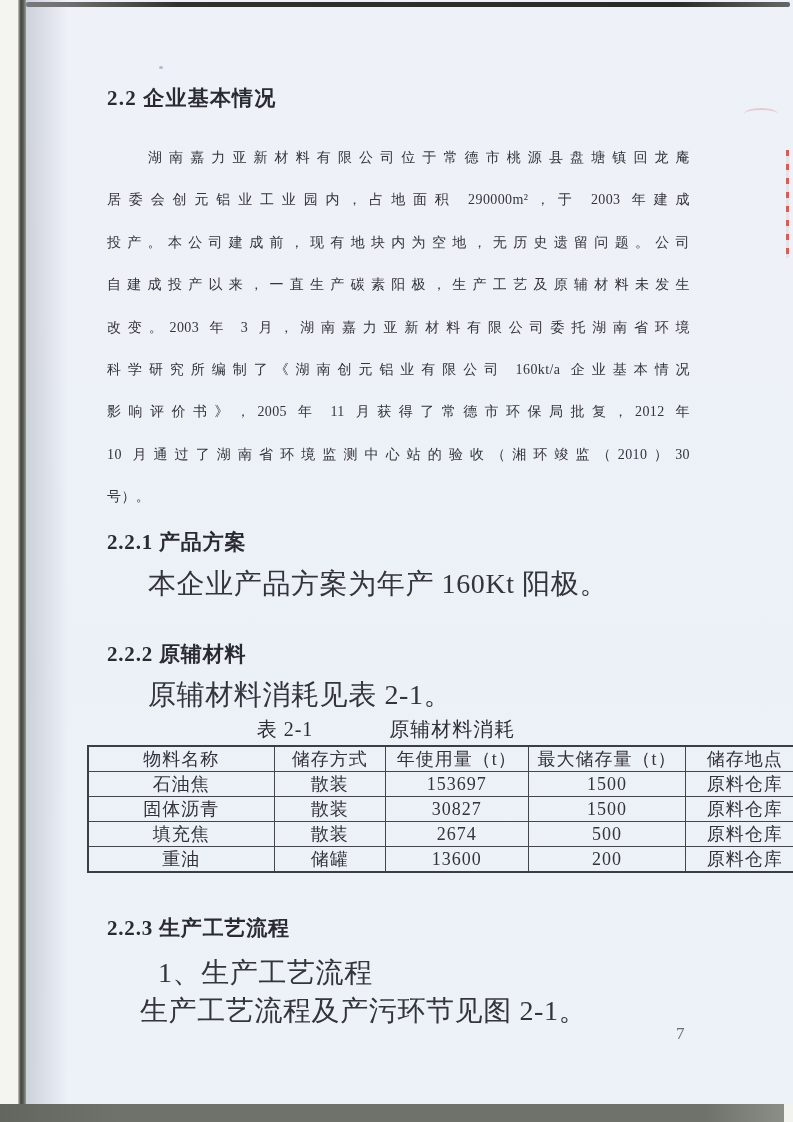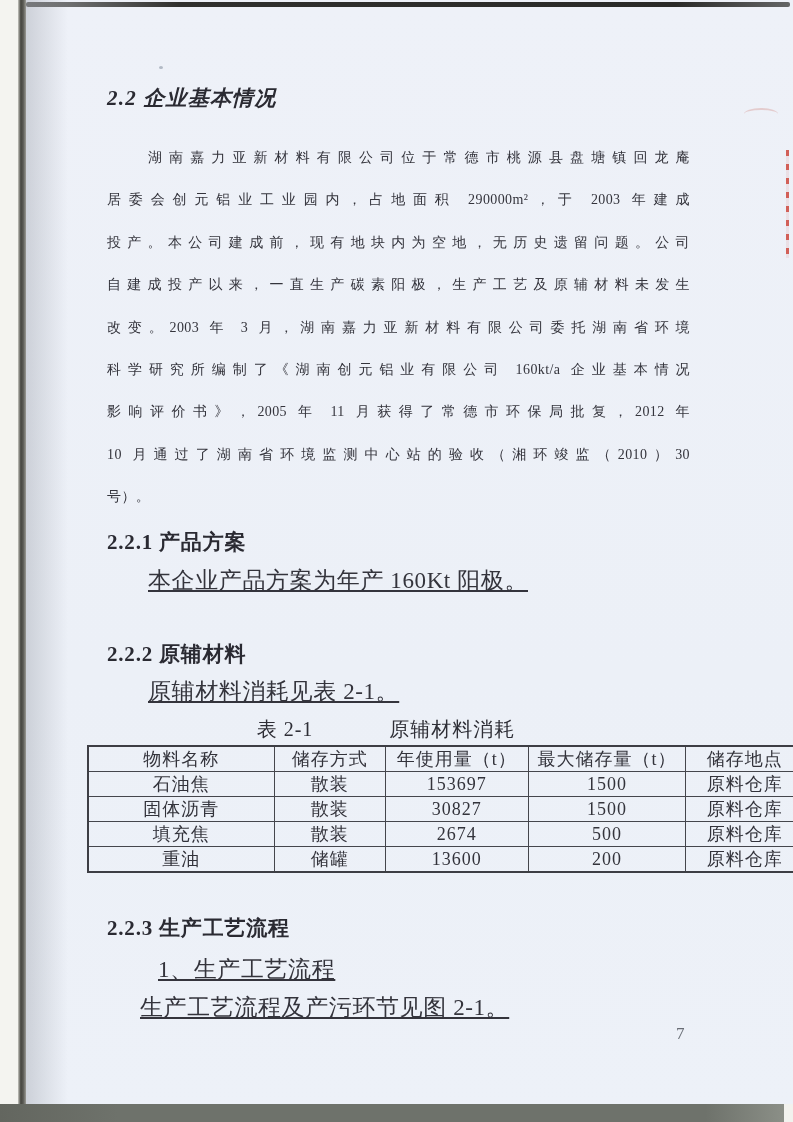--- a/index.html
+++ b/index.html
@@ -54,38 +54,37 @@
   .speck {
     position: absolute; left: 159px; top: 66px; width: 4px; height: 3px;
     background: rgba(130,140,155,0.55); border-radius: 50%;
   }
 
   
   .h1 {
     position: absolute; left: 107px;
     font-size: 21px; font-weight: bold; letter-spacing: 1.2px; color: #2a2a32;
     white-space: nowrap;
-    font-style: italic;
   }
   .h2 {
     position: absolute; left: 107px;
     font-size: 21px; font-weight: bold; letter-spacing: 0.8px; color: #2a2a32;
     white-space: nowrap;
     margin-top: 20px;
   }
   #para {
     position: absolute; left: 107px; top: 137px; width: 583px;
     font-size: 14px; line-height: 42.4px; letter-spacing: 0.4px;
   }
   .pline { text-align: justify; text-align-last: justify; }
   .pline.first { text-indent: 41px; }
   .pline.last { text-align-last: left; }
   .bodyline {
     position: absolute;
-    font-size: 23px; letter-spacing: 0.6px; white-space: nowrap; text-decoration: underline;
+    font-size: 28px; letter-spacing: 0.6px; white-space: nowrap;
   }
   #caption {
     position: absolute; left: 87px; top: 716px; width: 598px;
     font-size: 20px; text-align: center; letter-spacing: 1px; color: #2e2e36;
   }
   #caption .gap { display: inline-block; width: 76px; }
   #materials-table {
     position: absolute; left: 87px; top: 745px; width: 718px;
     border-collapse: collapse;
     font-size: 18px; color: #33333b;

